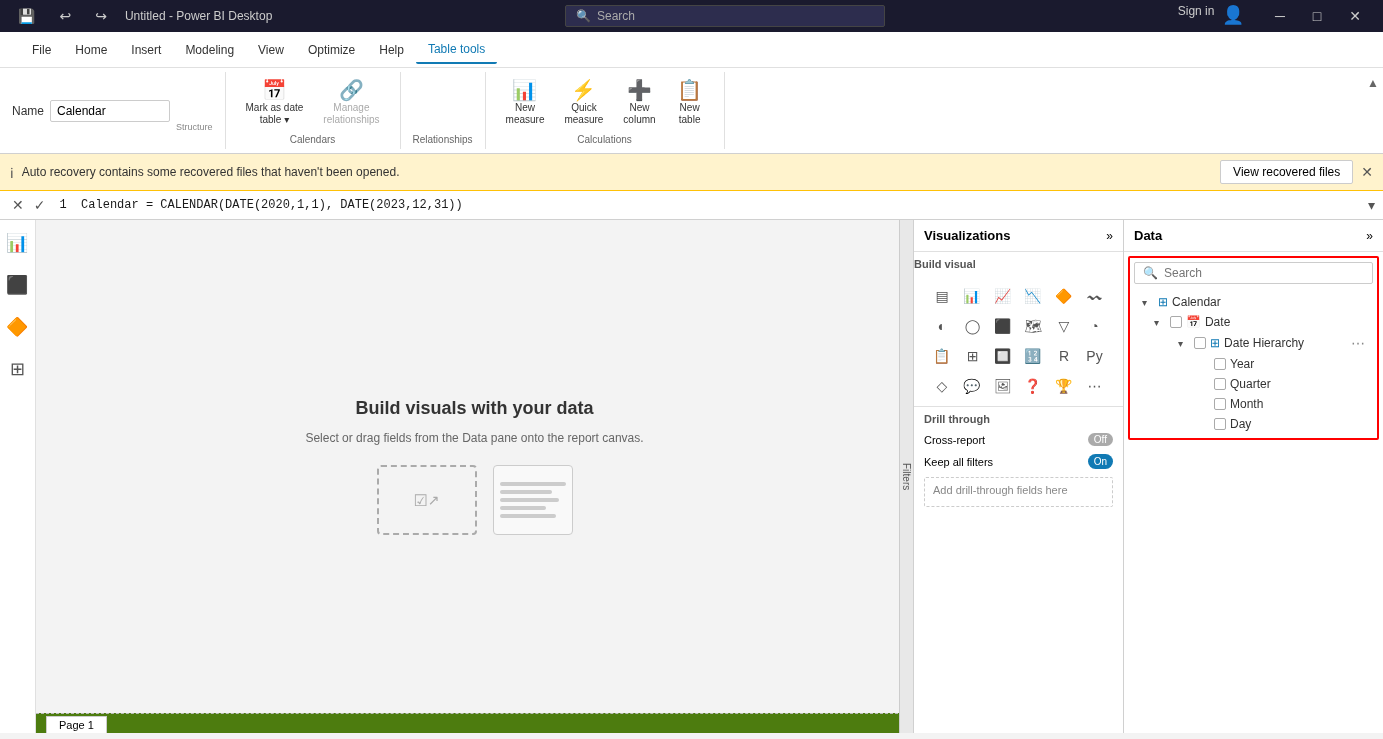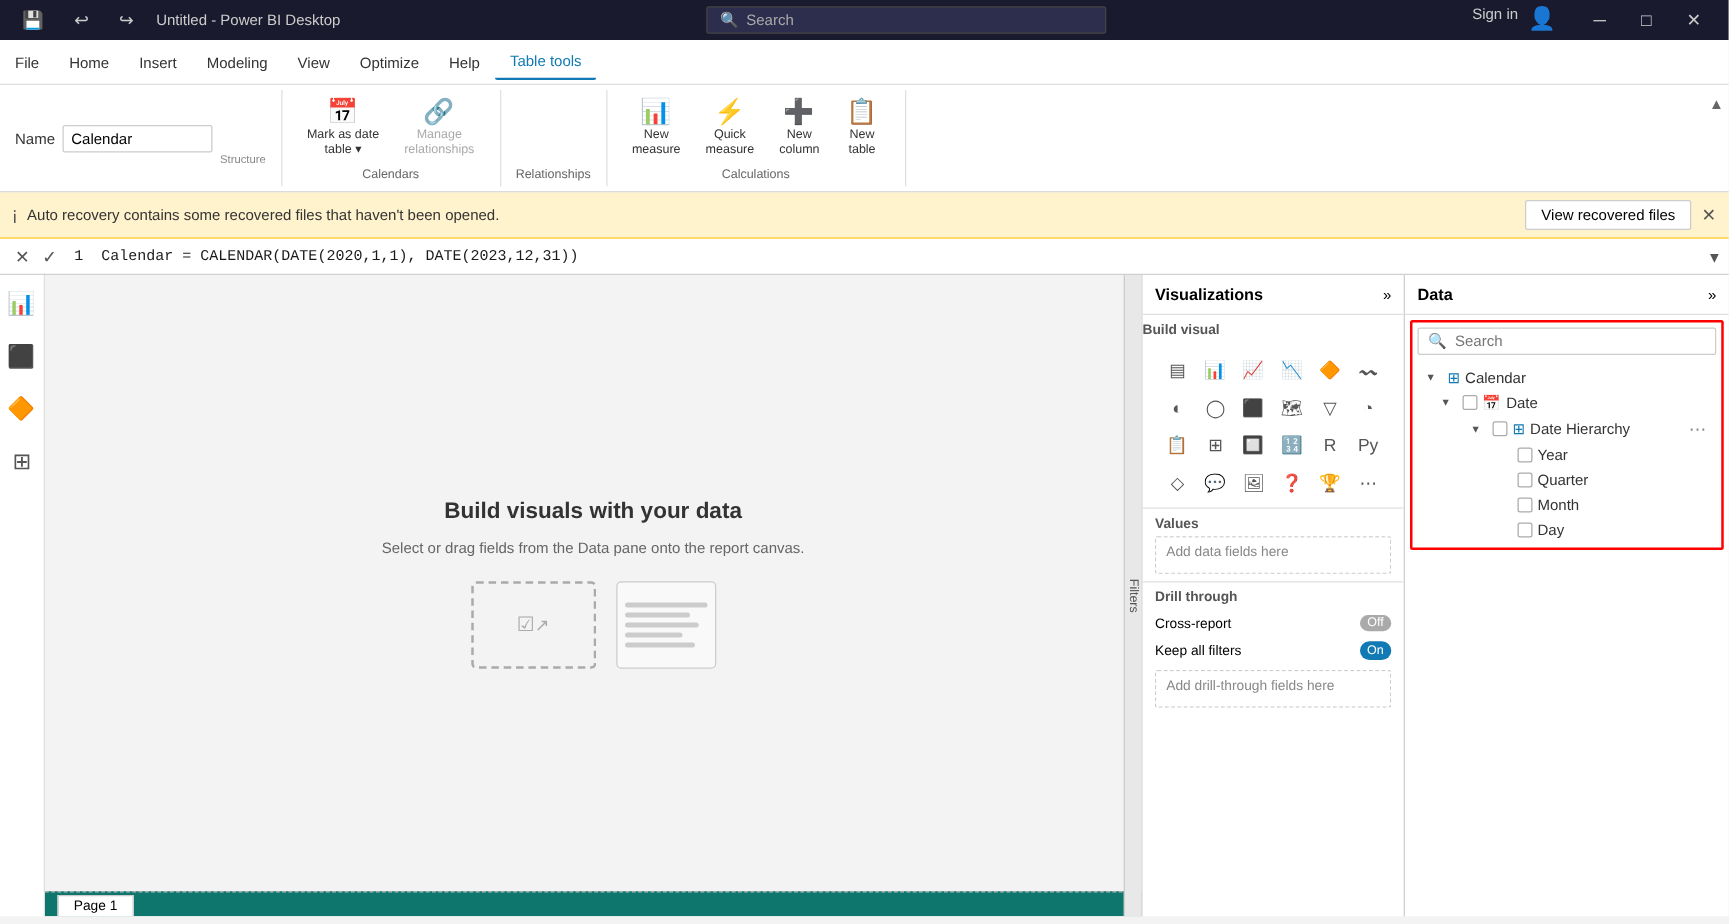--- a/index.html
+++ b/index.html
@@ -19,21 +19,21 @@
       width: 320px;
     }
     .title-bar-center { display: flex; align-items: center; gap: 6px; }
     .title-bar-title { color: #ccc; font-size: 12px; }
     .window-controls { display: flex; }
     .win-btn { background: none; border: none; color: #ccc; cursor: pointer; padding: 4px 14px; font-size: 14px; }
 
     
     .menu-bar {
       display: flex; align-items: center; background: #fff; height: 36px;
-      border-bottom: 1px solid #e0e0e0; padding: 0 0;
+      border-bottom: 1px solid #e0e0e0; padding: 0 20px;
     }
     .menu-item {
       padding: 6px 12px; cursor: pointer; font-size: 12px; color: #333;
       border-radius: 2px;
     }
     .menu-item.active { color: #117ab4; border-bottom: 2px solid #117ab4; }
 
     
     .ribbon {
       display: flex; background: #fff; border-bottom: 1px solid #d0d0d0;
@@ -128,21 +128,21 @@
       width: 100px; height: 70px; border: 2px dashed #aaa; border-radius: 4px;
       display: flex; align-items: center; justify-content: center; color: #aaa; font-size: 24px;
     }
     .canvas-list-box {
       width: 80px; height: 70px; background: #f9f9f9; border: 1px solid #ccc; border-radius: 4px;
       display: flex; flex-direction: column; justify-content: center; padding: 6px; gap: 4px;
     }
     .canvas-list-line { height: 4px; background: #ccc; border-radius: 2px; }
     .canvas-list-line:nth-child(2) { width: 70%; }
     .canvas-bottom-bar {
-      height: 20px; border-top: 1px dashed #bbb; background: #0f766e;
+      height: 20px; border-top: 1px dashed #bbb; background: #4d7c0f;
       position: relative;
     }
     .page-tab {
       position: absolute; bottom: 0; left: 10px; background: #fff;
       border: 1px solid #ccc; border-bottom: none; padding: 2px 12px; font-size: 11px;
       cursor: pointer;
     }
 
     
     .viz-panel {
@@ -381,24 +381,20 @@
         <button class="viz-icon-btn">Py</button>
         <button class="viz-icon-btn">◇</button>
         <button class="viz-icon-btn">💬</button>
         <button class="viz-icon-btn">🖼</button>
         <button class="viz-icon-btn">❓</button>
         <button class="viz-icon-btn">🏆</button>
         <button class="viz-icon-btn">⋯</button>
       </div>
     </div>
 
-    <div class="viz-panel-section">
-      <div class="viz-section-title">Values</div>
-      <div class="viz-drop-area">Add data fields here</div>
-    </div>
 
     <div class="viz-panel-section">
       <div class="viz-section-title">Drill through</div>
       <div class="drill-toggle">
         <span>Cross-report</span>
         <span class="toggle-off">Off</span>
       </div>
       <div class="drill-toggle">
         <span>Keep all filters</span>
         <span class="toggle-on">On</span>

